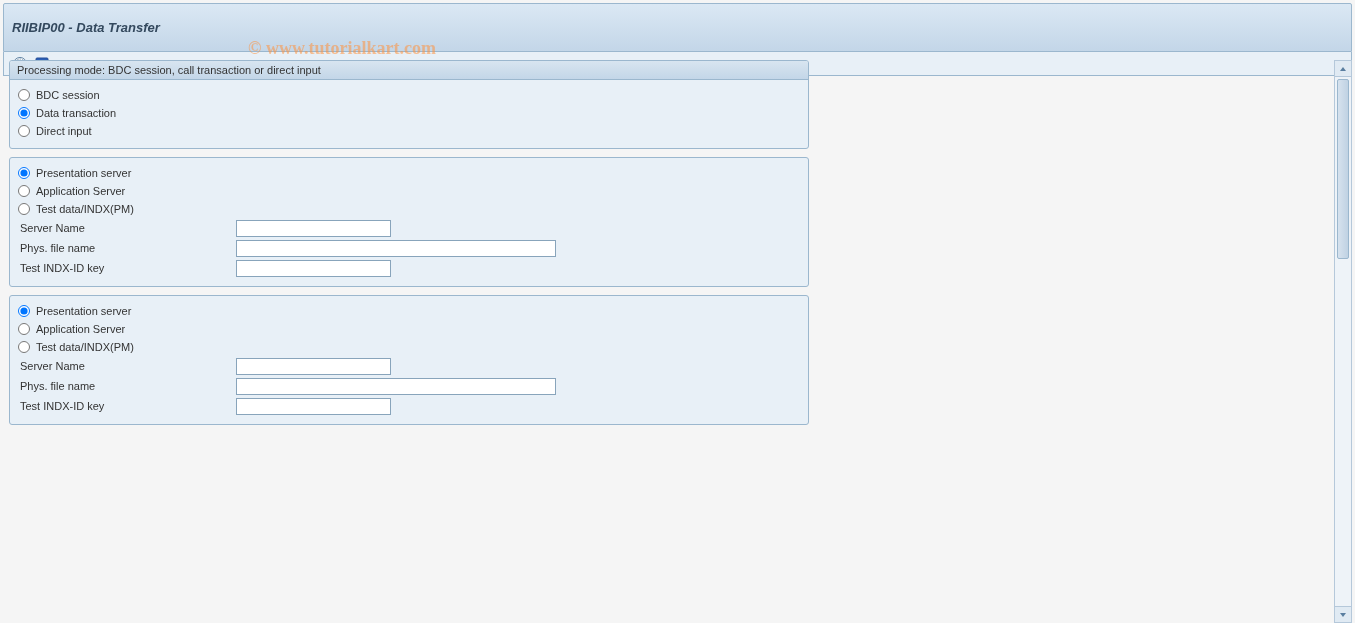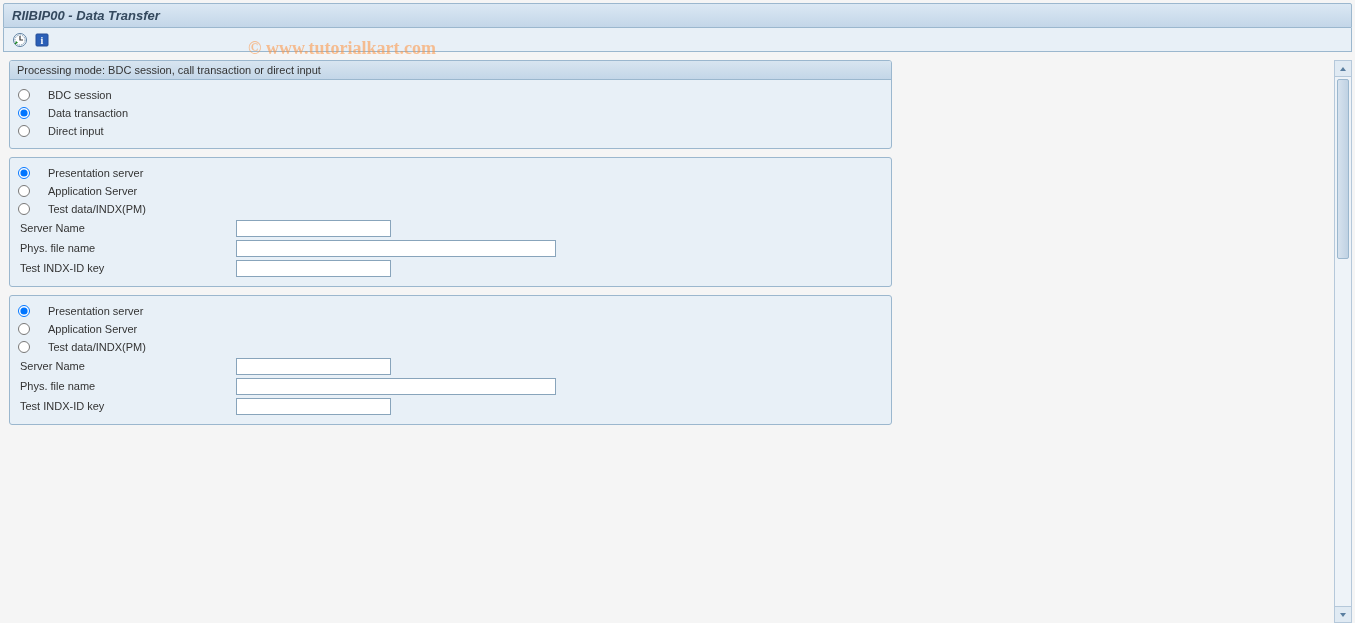--- a/index.html
+++ b/index.html
@@ -10,21 +10,21 @@
       color: #333;
       width: 1355px;
       height: 623px;
       overflow: hidden;
       position: relative;
     }
     .header-bar {
       background: linear-gradient(to bottom, #dbe8f4, #c3d6e8);
       border: 1px solid #9bb7ce;
       border-radius: 2px 2px 0 0;
-      padding: 4px 8px;
+      padding: 16px 8px;
       font-weight: bold;
       font-style: italic;
       font-size: 13px;
       color: #34495e;
       margin: 3px 3px 0 3px;
     }
     .toolbar {
       background: #e8f0f7;
       border: 1px solid #9bb7ce;
       border-top: none;
@@ -61,42 +61,42 @@
       bottom: 0;
       left: 3px;
       right: 3px;
       overflow: hidden;
     }
     .scroll-viewport {
       position: absolute;
       top: 0; bottom: 0; left: 0; right: 22px;
     }
     .panel {
-      width: 883px;
+      width: 800px;
       border: 1px solid #9bb7ce;
       border-radius: 3px;
       margin: 0 0 8px 6px;
       background: #e8f0f7;
       overflow: hidden;
     }
     .panel-header {
       background: linear-gradient(to bottom, #d8e5f0, #c3d6e8);
       border-bottom: 1px solid #9bb7ce;
       padding: 3px 7px;
       font-size: 11px;
       color: #333;
     }
     .panel-body {
       padding: 6px 8px 8px 8px;
     }
     .radio-row {
       display: flex;
       align-items: center;
       padding: 2px 0;
-      gap: 16px;
+      gap: 4px;
       min-height: 18px;
     }
     .radio-row input[type="radio"] {
       width: 12px;
       height: 12px;
       margin-right: 2px;
     }
     .radio-row label, .radio-row span { font-size: 11px; }
     .field-row {
       display: flex;

